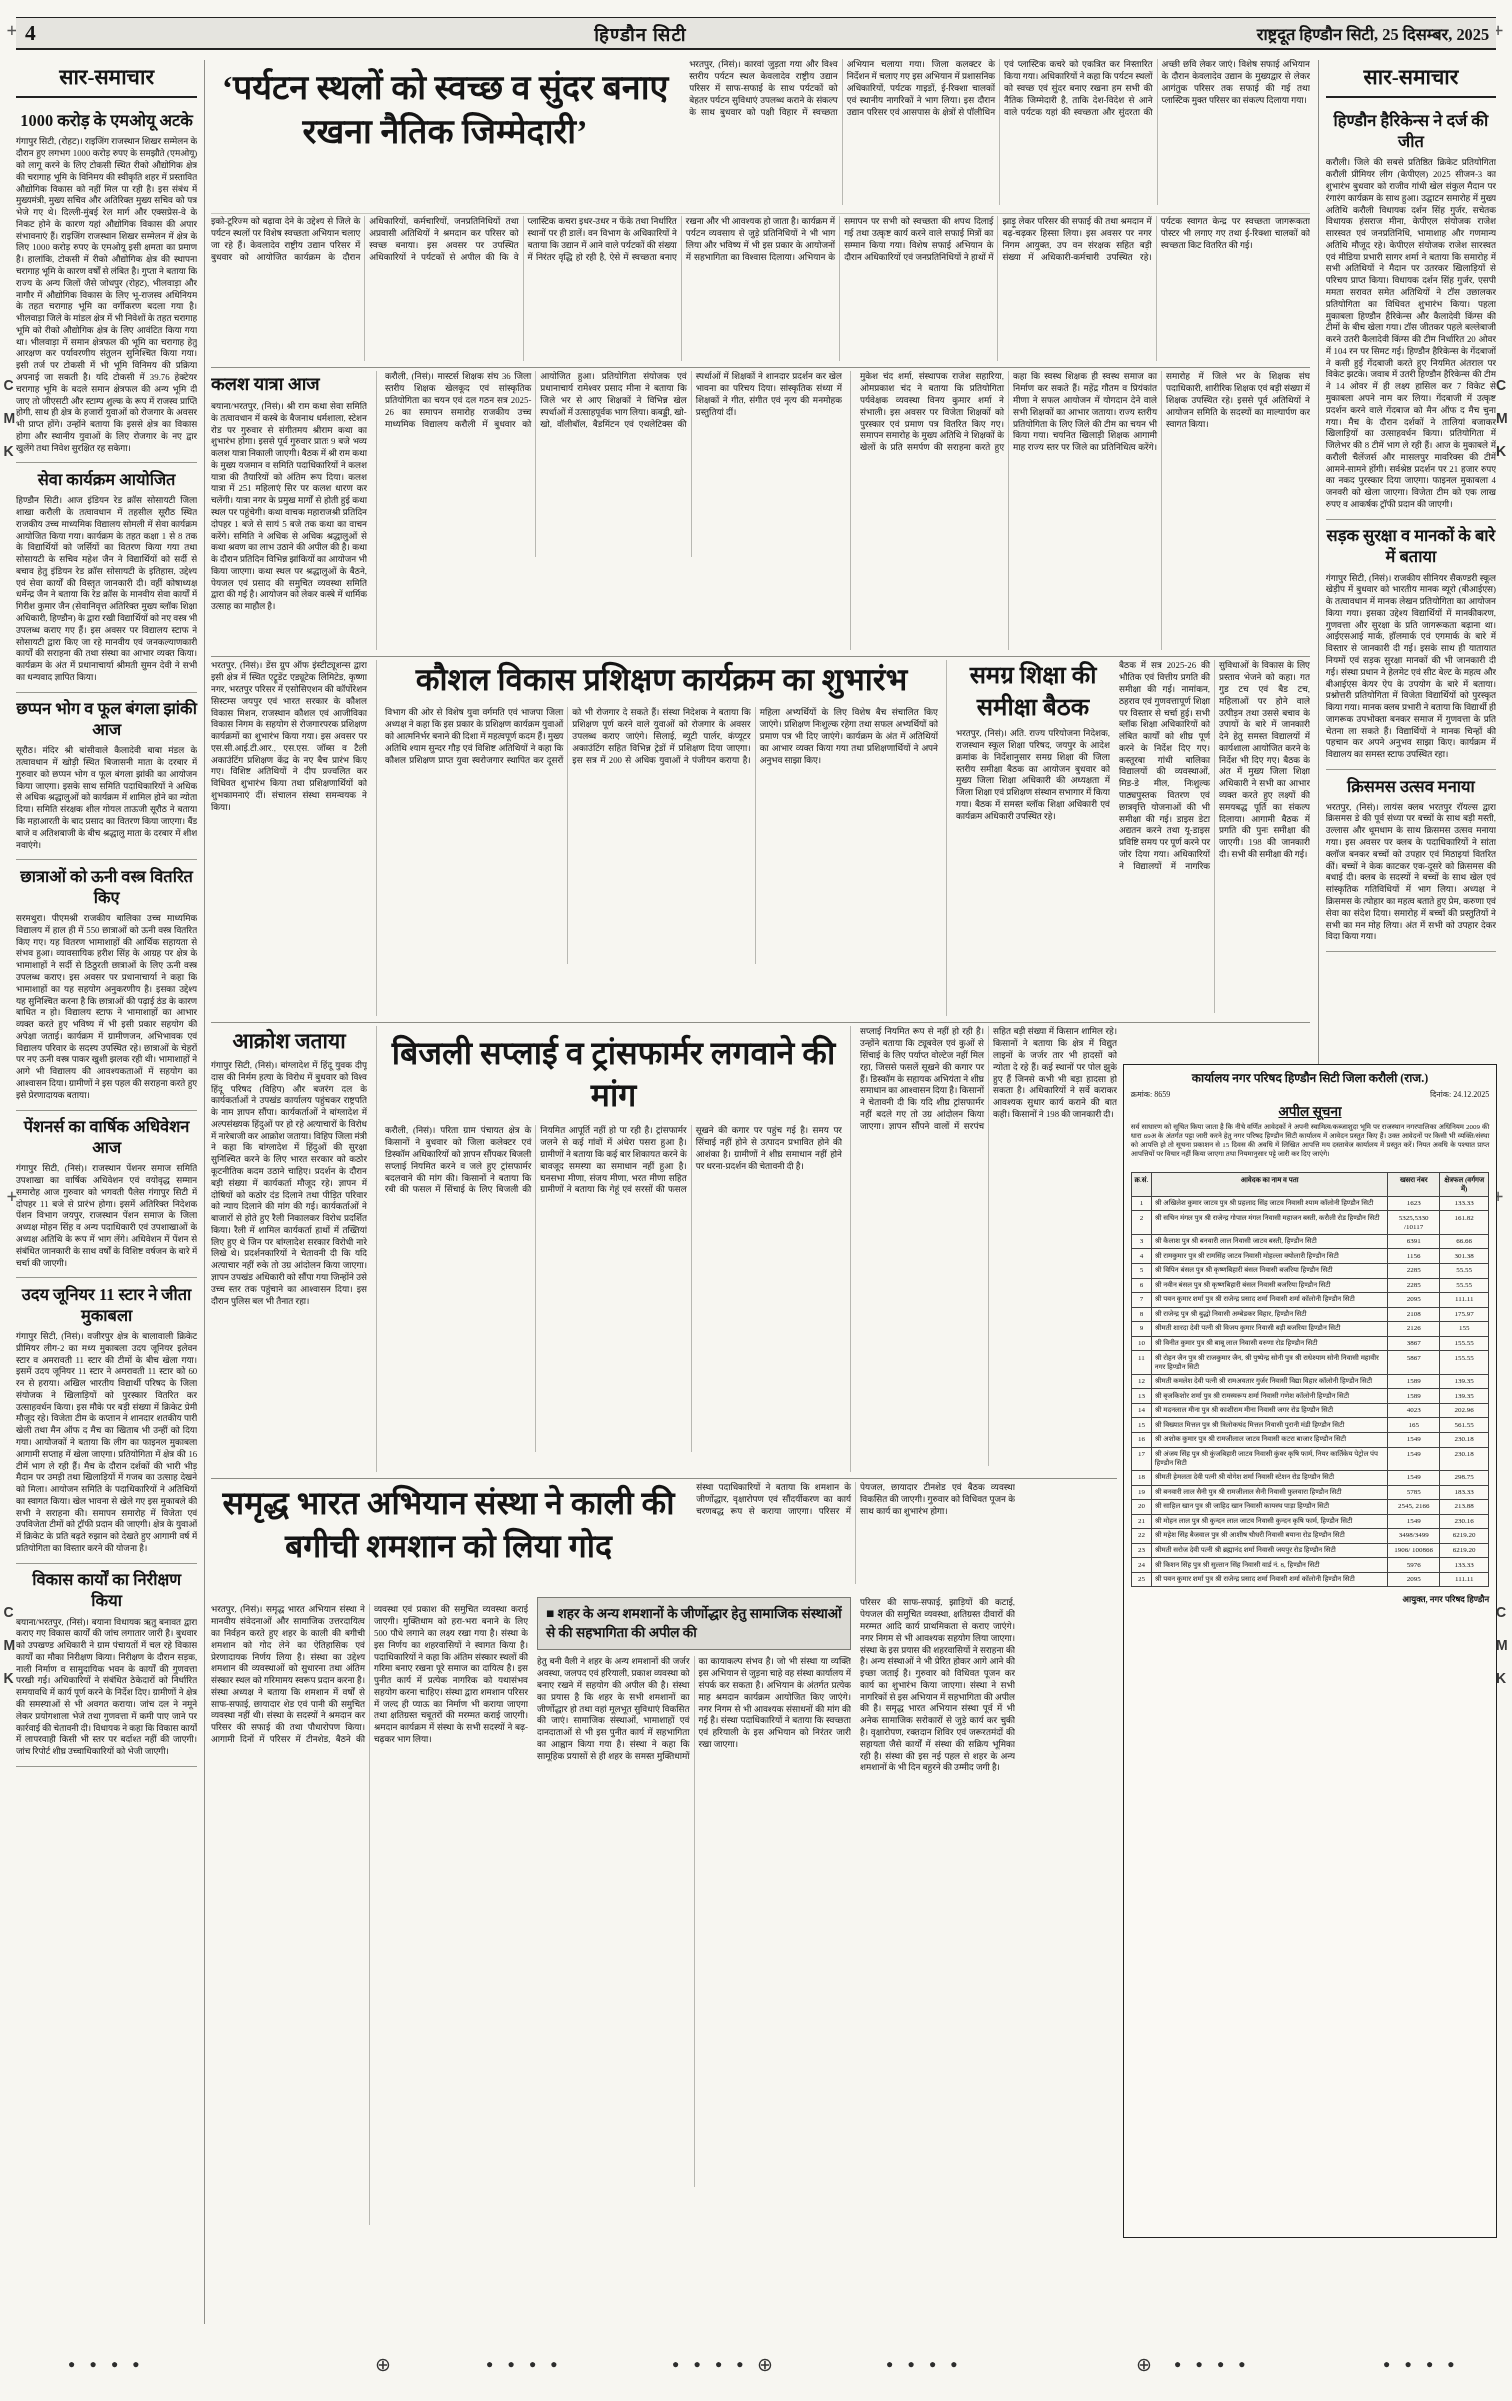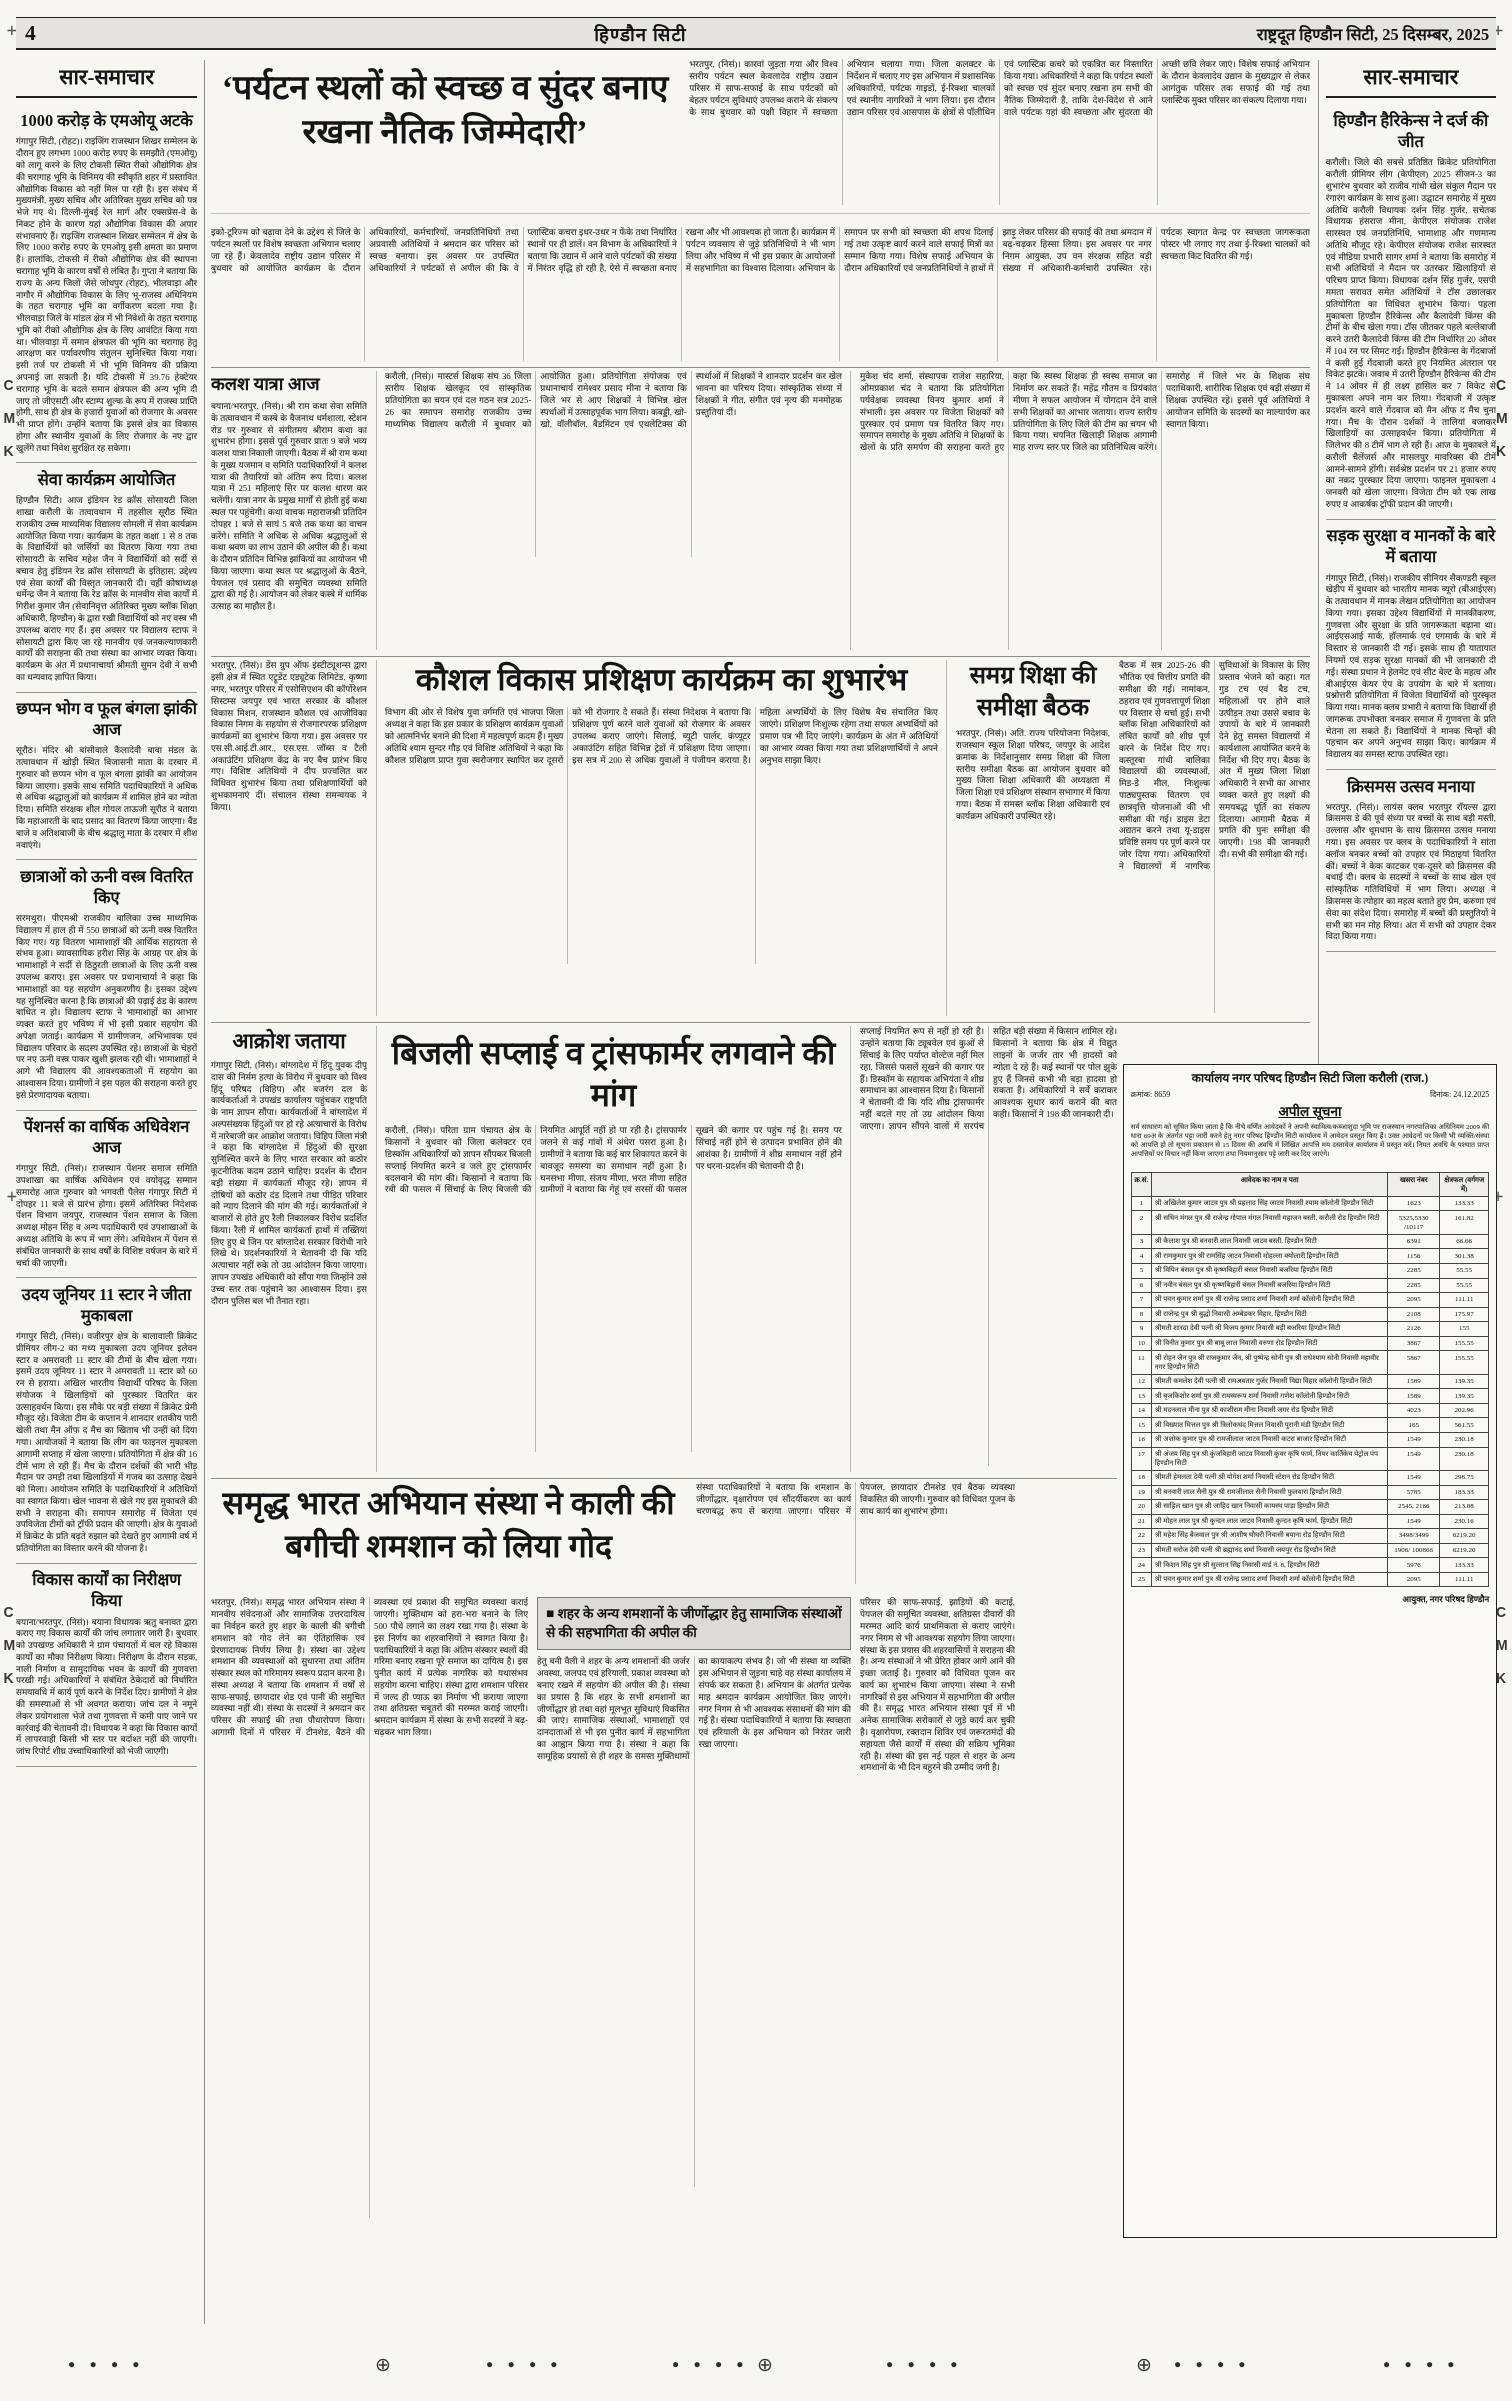--- a/index.html
+++ b/index.html
@@ -34,21 +34,21 @@
   .rail-article { border-bottom:0.6px solid #97978f; padding:5.6px 0 8px; }
   .rail-article h3 { text-align:center; font-size:16.4px; line-height:1.28; font-weight:bold; margin-bottom:5.1px; }
 
   
   .middle { position:absolute; left:211px; top:56px; width:1099px; }
   .band { border-bottom:0.6px solid #8d8d86; padding:3.4px 0 5.6px; overflow:hidden; }
 
   .lead-top { display:flex; gap:10.2px; }
   .lead-headline { width:468px; font-size:34px; line-height:1.3; font-weight:bold; text-align:center; padding-top:6.8px; }
   .lead-body-right { flex:1; height:146px; }
-  .lead-body-bottom { margin-top:8px; height:148px; border-top:0.6px solid #c4c4bd; padding-top:13px; }
+  .lead-body-bottom { margin-top:8px; height:148px; border-top:0.6px solid #c4c4bd; padding-top:2px; }
 
   .band2 { display:flex; gap:9px; height:289px; }
   .kalash { width:156px; }
   .kalash h3 { font-size:18px; font-weight:bold; text-align:left; margin-bottom:5.6px; }
   .kalash .body-text { height:248px; }
   .shikshak-left { width:475px; border-left:0.6px solid #b8b8b2; border-right:0.6px solid #b8b8b2; padding:0 8px; }
   .shikshak-headline { font-size:29px; line-height:1.3; font-weight:bold; text-align:center; margin-bottom:6.8px; }
   .shikshak-left .body-text { height:186px; }
   .shikshak-right { flex:1; }
   .shikshak-right .body-text { height:279px; }
@@ -74,21 +74,21 @@
   .bijli-headline { font-size:32px; line-height:1.32; font-weight:bold; text-align:center; margin:5.6px 0 9px; }
   .bijli-main .body-text { height:327px; }
   .bijli-side { flex:1; }
   .bijli-side .body-text { height:440px; }
 
   .band5 { width:804px; height:751px; border-bottom:none; }
   .samriddh-row1 { display:flex; gap:10.2px; height:107px; }
   .samriddh-headline { width:475px; font-size:32px; line-height:1.32; font-weight:bold; text-align:center; }
   .samriddh-introside { flex:1; height:102px; }
   .samriddh-row2 { display:flex; gap:9px; margin-top:8px; height:627px; }
-  .samriddh-left { width:317px; }
+  .samriddh-left { width:317px;margin-top:7px; }
   .samriddh-left .body-text { height:621px; }
   .samriddh-mid { width:314px; }
   .subhead-box { background:#dcdbd5; border:0.6px solid #7b7b74; padding:6.8px 8px; font-size:13.6px; font-weight:bold; line-height:1.35; margin-bottom:6.8px; }
   .samriddh-mid .body-text { height:531px; }
   .samriddh-rightcol { flex:1; }
   .samriddh-rightcol .body-text { height:621px; }
 
   
   .notice { position:absolute; left:1123px; top:1064px; width:374px; height:1174px; border:1.1px solid #222; background:#faf9f4; padding:5.6px 6.8px; overflow:hidden; }
   .notice-office { text-align:center; font-size:12px; font-weight:bold; line-height:1.3; }

